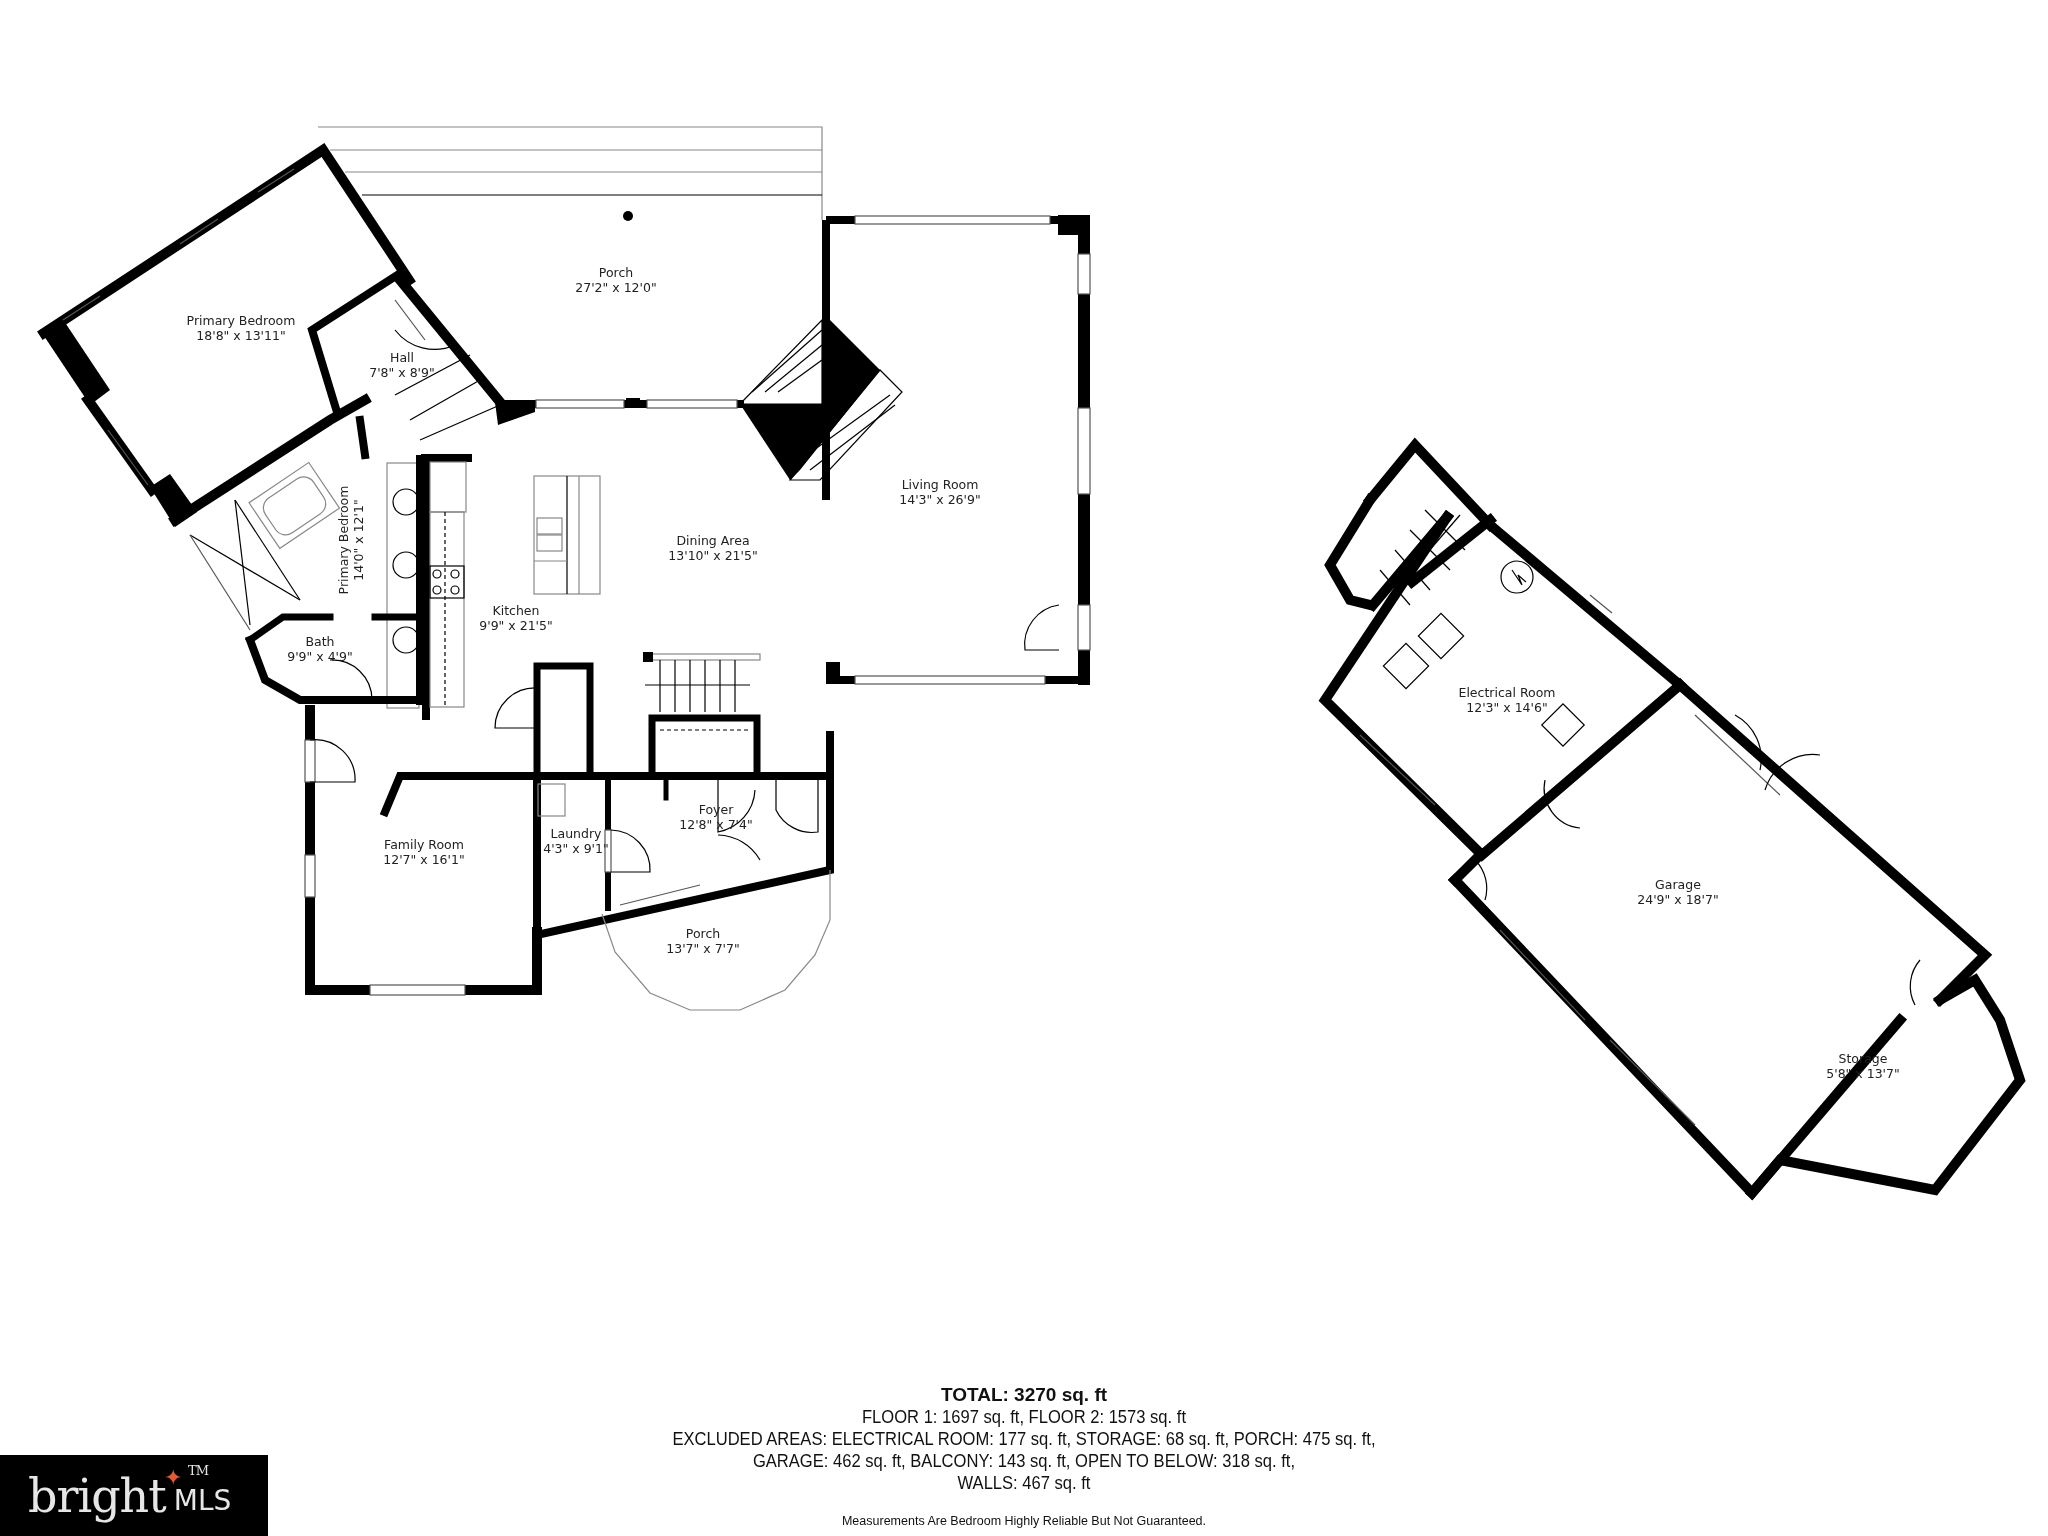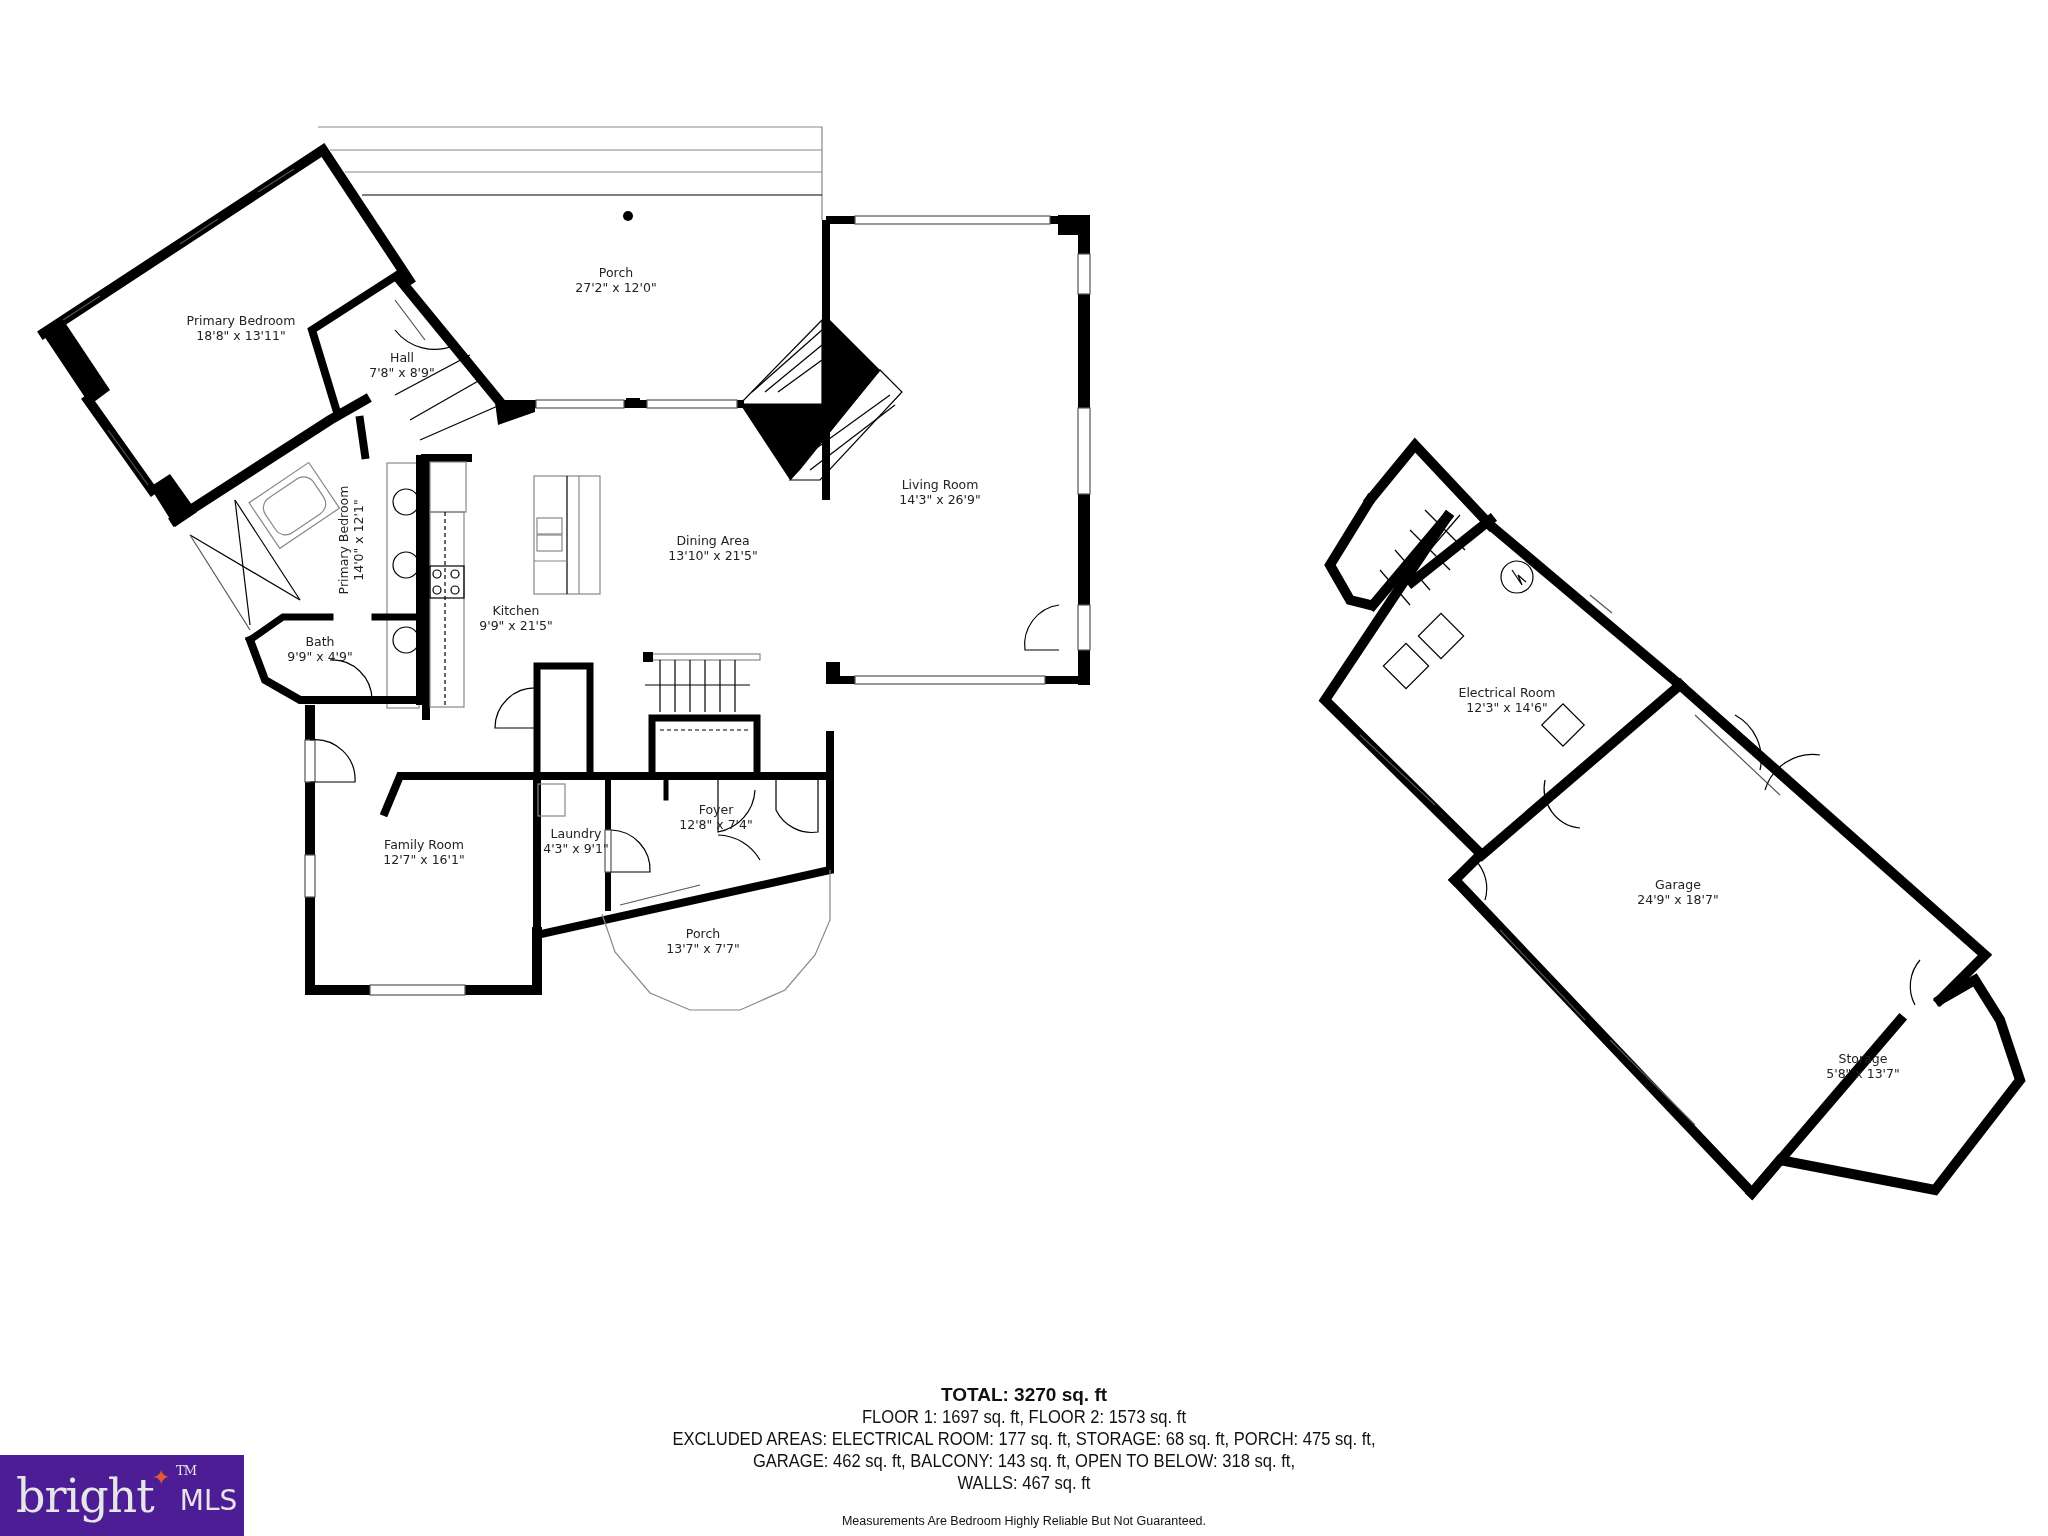--- a/index.html
+++ b/index.html
@@ -10,26 +10,26 @@
   .thin { stroke: #000; stroke-width: 1.2; fill: none; }
   .gray { stroke: #888; stroke-width: 1.2; fill: none; }
   .solid { fill: #000; stroke: none; }
   .win { fill: #fff; stroke: #555; stroke-width: 1.2; }
   .lbl { font-family: "DejaVu Sans", sans-serif; font-size: 12.5px; fill: #222; text-anchor: middle; }
   #summary { position: absolute; left: 0; top: 1348px; width: 2048px; text-align: center;
              font-family: "Liberation Sans", sans-serif; color: #111; margin-top: 36px; }
   #summary .total { font-weight: bold; font-size: 19px; line-height: 22px; }
   #summary .line { font-size: 18px; line-height: 22px; transform: scaleX(0.92); }
   #summary .disclaimer { font-size: 12.5px; margin-top: 20px; }
-  #logo { position: absolute; left: 0; top: 1455px; width: 244px; height: 81px; background: #4c1d95;
-          display: flex; align-items: center; padding-left: 16px; box-sizing: border-box; }
+  #logo { position: absolute; left: 0; top: 1455px; width: 268px; height: 81px; background: #000000;
+          display: flex; align-items: center; padding-left: 28px; box-sizing: border-box; }
   #logo .bright { font-family: "DejaVu Serif", serif; font-size: 46px; color: #e6e6e6; letter-spacing: -1px; position: relative; }
   #logo .star { color: #e35a32; font-size: 22px; position: absolute; left: 136px; top: -4px; }
   #logo .tm { color: #e6e6e6; font-size: 13px; position: absolute; left: 160px; top: -6px; }
-  #logo .mls { font-family: "DejaVu Sans", sans-serif; font-size: 28px; color: #e6e6e6; margin-left: 26px; margin-top: 10px; }
+  #logo .mls { font-family: "DejaVu Sans", sans-serif; font-size: 28px; color: #e6e6e6; margin-left: 8px; margin-top: 10px; }
 </style>
 </head>
 <body>
 
 <svg id="plan" viewBox="0 0 2048 1536" xmlns="http://www.w3.org/2000/svg">
 
   <g>
 
     <g>
       <polyline class="gray" points="318,127 822,127 822,220"></polyline>

